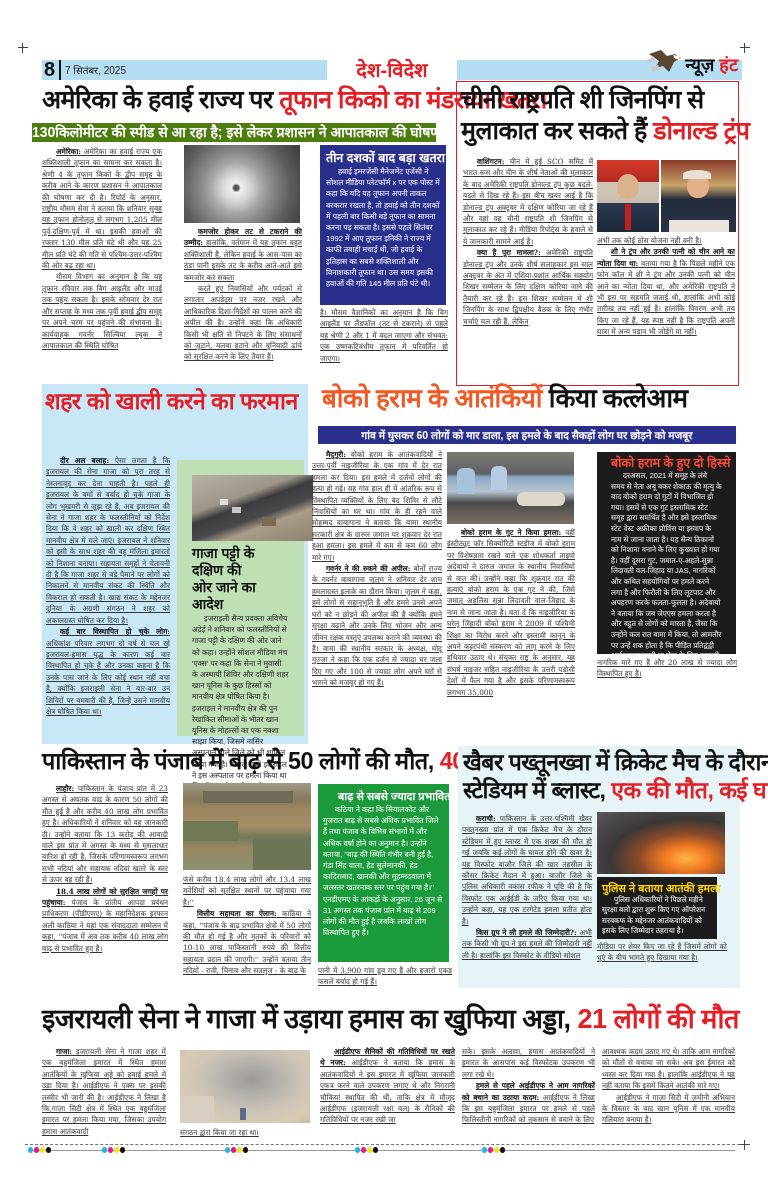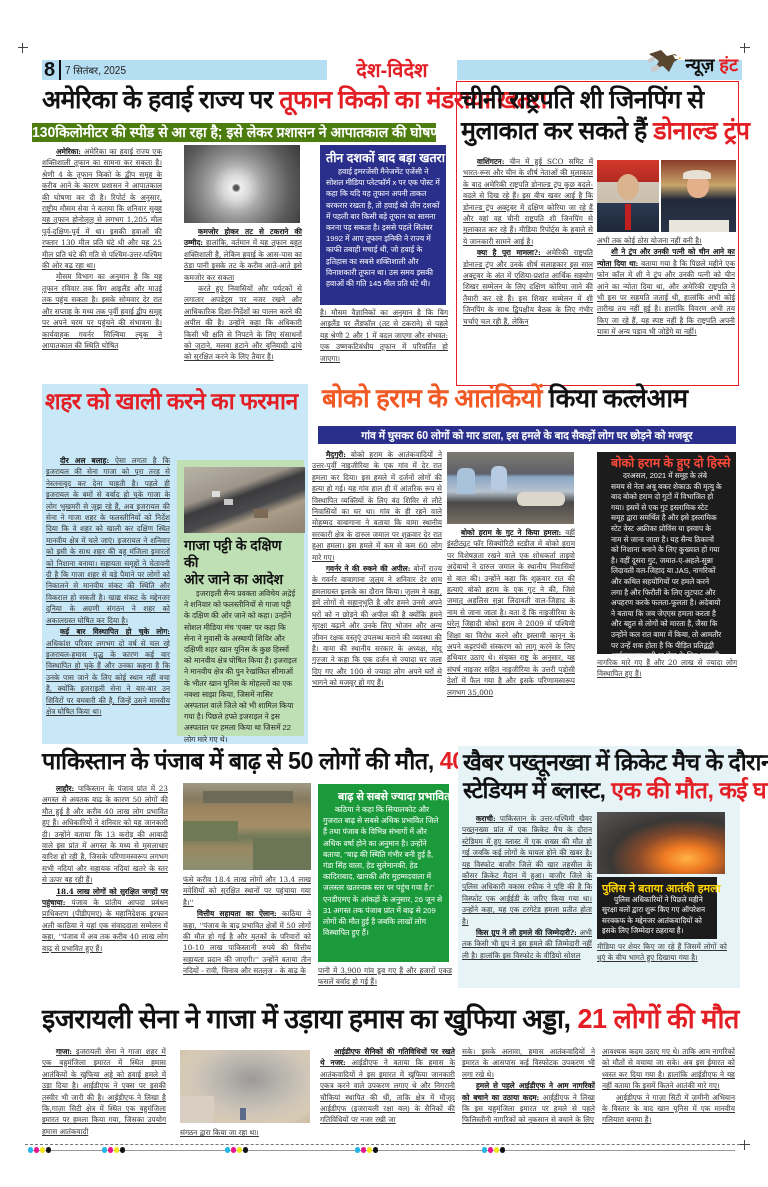--- a/index.html
+++ b/index.html
@@ -112,21 +112,21 @@
 </div>
 
 <div class="abs" style="left:42px;top:384px;width:266px;height:360px;background:#c9e8f7;"></div>
 <div class="abs hl" style="left:45px;top:386px;font-size:23px;line-height:30px;">
   <div class="red">शहर को खाली करने का फरमान</div>
 </div>
 <div class="abs body-text" style="left:46px;top:455px;width:124px;">
   <p><b>दीर अल बलाह:</b><span> ऐसा लगता है कि इजरायल की सेना गाजा को पूरा तरह से नेस्तनाबूद कर देना चाहती है। पहले ही इजरायल के बमों से बर्बाद हो चुके गाजा के लोग भुखमरी से जूझ रहे हैं, अब इजरायल की सेना ने गाजा शहर के फलस्तीनियों को निर्देश दिया कि वे शहर को खाली कर दक्षिण स्थित मानवीय क्षेत्र में चले जाएं। इजरायल ने शनिवार को इसी के साथ शहर की बहु मंजिला इमारतों को निशाना बनाया। सहायता समूहों ने चेतावनी दी है कि गाजा शहर से बड़े पैमाने पर लोगों को निकालने से मानवीय संकट की स्थिति और विकराल हो सकती है। खाद्य संकट के मद्देनजर दुनिया के अग्रणी संगठन ने शहर को अकालग्रस्त घोषित कर दिया है।</span></p>
   <p><b>कई बार विस्थापित हो चुके लोग:</b><span> अधिकांश परिवार लगभग दो वर्ष से चल रहे इजरायल-हमास युद्ध के कारण कई बार विस्थापित हो चुके हैं और उनका कहना है कि उनके पास जाने के लिए कोई स्थान नहीं बचा है, क्योंकि इजराइली सेना ने बार-बार उन शिविरों पर बमबारी की है, जिन्हें उसने मानवीय क्षेत्र घोषित किया था।</span></p>
 </div>
-<div class="abs" style="left:177px;top:460px;width:127px;height:276px;background:#bfe0b4;padding:7px;">
+<div class="abs" style="left:177px;top:460px;width:127px;height:276px;background:#bfe0b4;padding:15px;">
   <div class="img" style="position:relative;width:121px;height:66px;background:linear-gradient(160deg,#b9b3a6 0%,#9d958a 35%,#3c3c3e 45%,#4a4a4c 60%,#a99c88 70%,#8d8270 100%);">
     <div style="position:absolute;left:28px;top:24px;width:8px;height:6px;background:#ddd;"></div>
     <div style="position:absolute;left:40px;top:32px;width:9px;height:6px;background:#c8c8c8;"></div>
     <div style="position:absolute;left:70px;top:42px;width:14px;height:9px;background:#7c6a55;"></div>
   </div>
   <div class="box-title" style="font-size:14px;line-height:17px;color:#111;margin-top:4px;">
     <div>गाजा पट्टी के दक्षिण की</div>
     <div>ओर जाने का आदेश</div>
   </div>
   <div class="box-text" style="color:#222;">

